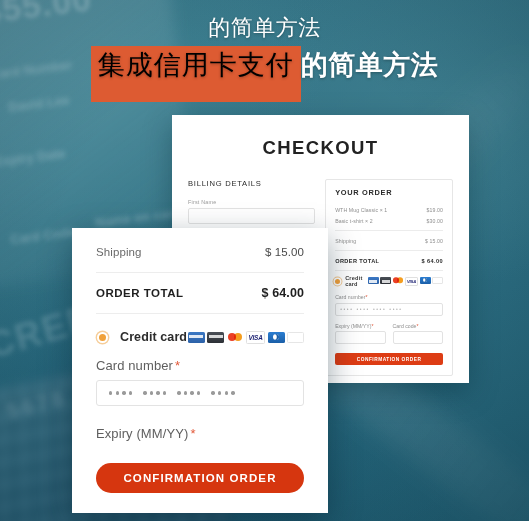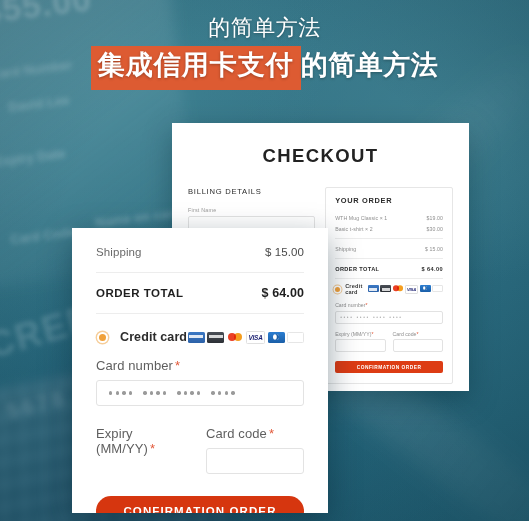--- a/index.html
+++ b/index.html
@@ -151,40 +151,40 @@
     margin-top: 4px;
     font-size: 27px;
     line-height: 34px;
     font-weight: 400;
     letter-spacing: 0.5px;
     white-space: nowrap;
   }
   .headline .hl {
     display: inline-block;
     background: #dd5b32;
-    color: #ffffff;
-    font-weight: 700;
-    padding: 2px 7px 8px 7px;
+    color: #000000;
+    font-weight: 400;
+    padding: 2px 7px 20px 7px;
     letter-spacing: 1px;
   }
   .headline .tail {
     font-weight: 700;
     letter-spacing: 0.5px;
   }
 
   
   .card {
     position: absolute;
     background: #ffffff;
   }
 
   
   #back-card {
     left: 172px;
-    top: 123px;
+    top: 115px;
     width: 297px;
     height: 268px;
     box-shadow: 0 9px 26px rgba(4,34,48,0.34);
     z-index: 10;
     overflow: hidden;
   }
   #back-card .ck-title {
     text-align: center;
     font-size: 18.5px;
     font-weight: 700;
@@ -680,22 +680,18 @@
               <i class="dot"></i>
             </span>
         </span>
       </div>
     </div>
 
     <div class="two-col">
       <div>
         <div class="fld-label"><span>Expiry (MM/YY)</span><span class="req">*</span></div>
       </div>
-      <div>
-        <div class="fld-label"><span>Card code</span><span class="req">*</span></div>
-        <div class="fld-input"></div>
-      </div>
     </div>
 
     <button class="submit-btn">CONFIRMATION ORDER</button>
   </div>
 
 </div>
 
 </body></html>

